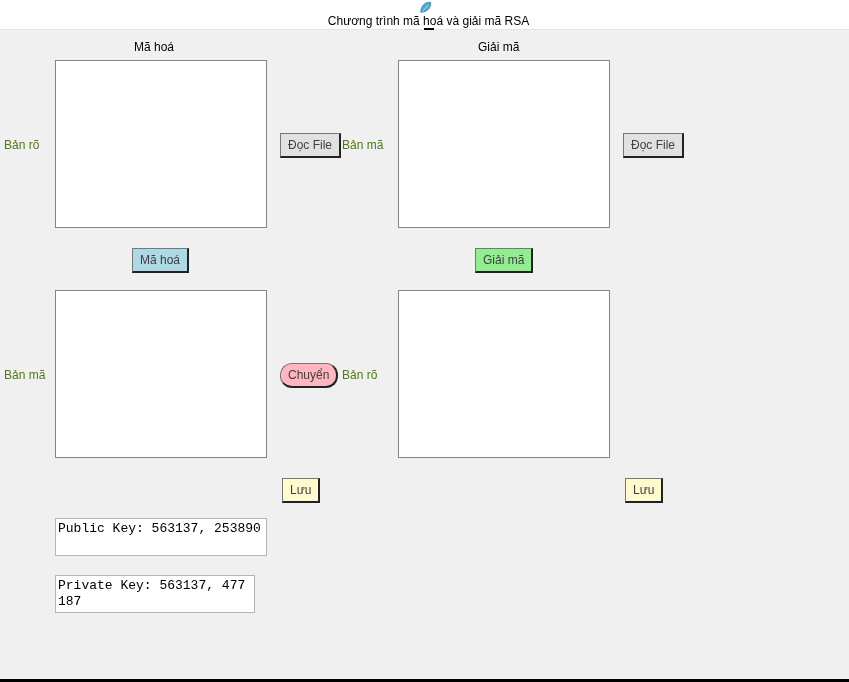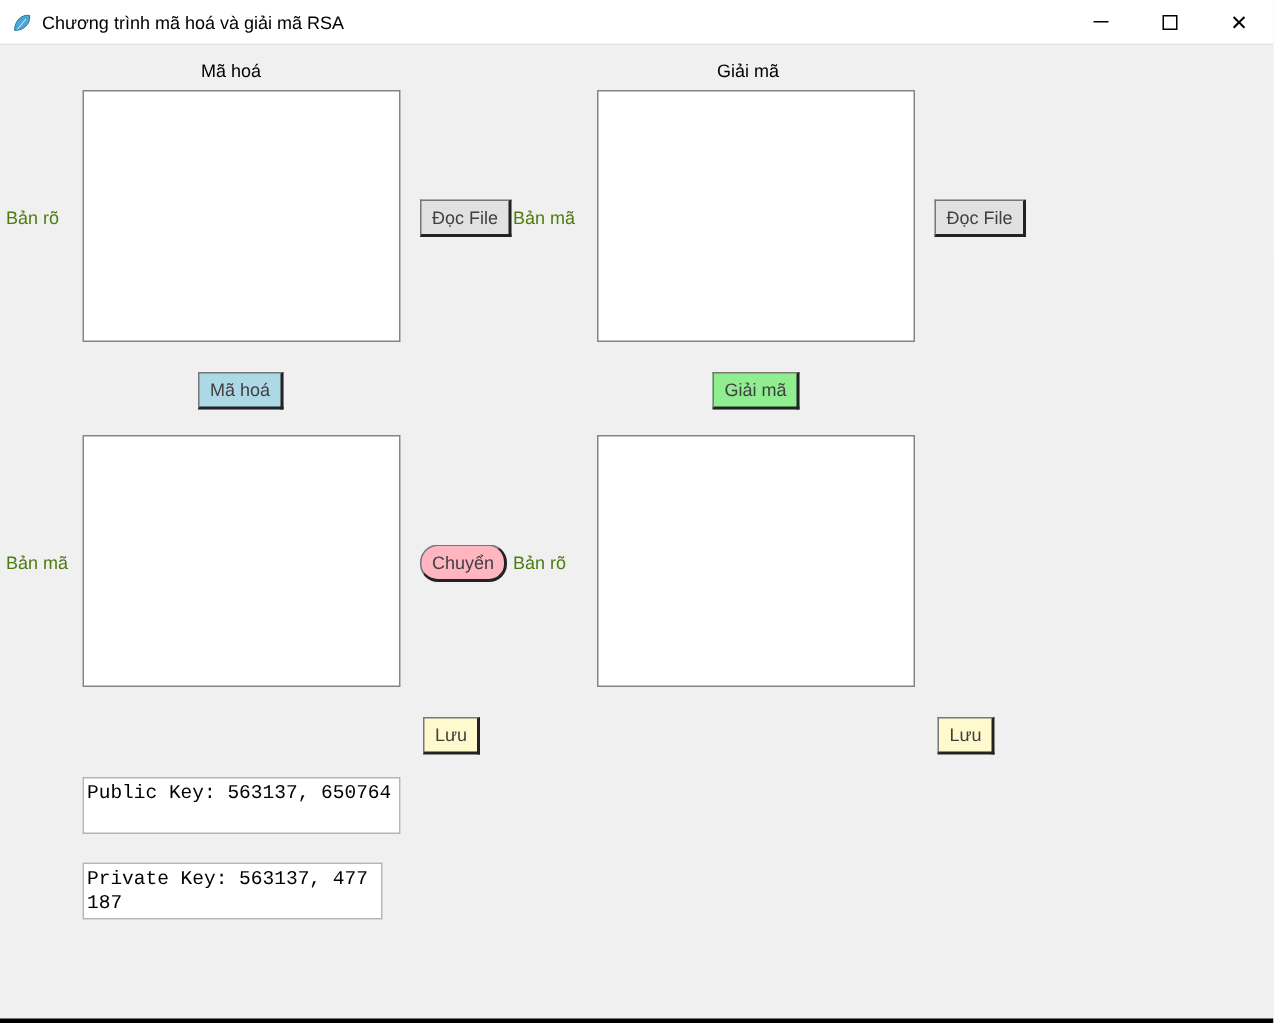--- a/index.html
+++ b/index.html
@@ -17,20 +17,21 @@
   .titlebar {
     height: 30px;
     background: #fff;
     border-bottom: 1px solid #e5e5e5;
     display: flex;
     align-items: center;
     padding-left: 8px;
     font-size: 12px;
     color: #000;
     user-select: none;
+    flex-direction: column;
   }
   .titlebar .feather {
     width: 14px; height: 14px; margin-right: 6px; flex: 0 0 auto;
   }
   .titlebar .spacer { flex: 1 1 auto; }
   .titlebar .win-btn {
     width: 46px; height: 30px;
     display: flex; align-items: center; justify-content: center;
     font-family: "Segoe MDL2 Assets", sans-serif;
     font-size: 10px;
@@ -142,17 +143,17 @@
   <div class="abs box-label" style="left:4px; top:338px;">Bản mã</div>
   <textarea class="abs text-box" style="left: 55px; top: 260px; width: 212px; height: 168px;"></textarea>
   <button class="abs btn btn-pink" style="left:280px; top:333px;">Chuyển</button>
 
   <div class="abs box-label" style="left:342px; top:338px;">Bản rõ</div>
   <textarea class="abs text-box" style="left: 398px; top: 260px; width: 212px; height: 168px;"></textarea>
 
   <button class="abs btn btn-lemon" style="left:282px; top:448px;">Lưu</button>
   <button class="abs btn btn-lemon" style="left:625px; top:448px;">Lưu</button>
 
-  <div class="abs key-box" style="left:55px; top:488px; width:212px; height:38px;">Public Key: 563137, 650764</div>
+  <div class="abs key-box" style="left:55px; top:488px; width:212px; height:38px;">Public Key: 563137, 253890</div>
   <div class="abs key-box" style="left:55px; top:545px; width:200px; height:38px;">Private Key: 563137, 477187</div>
 
   <div class="bottom-edge"></div>
 </div>
 
 </body></html>

